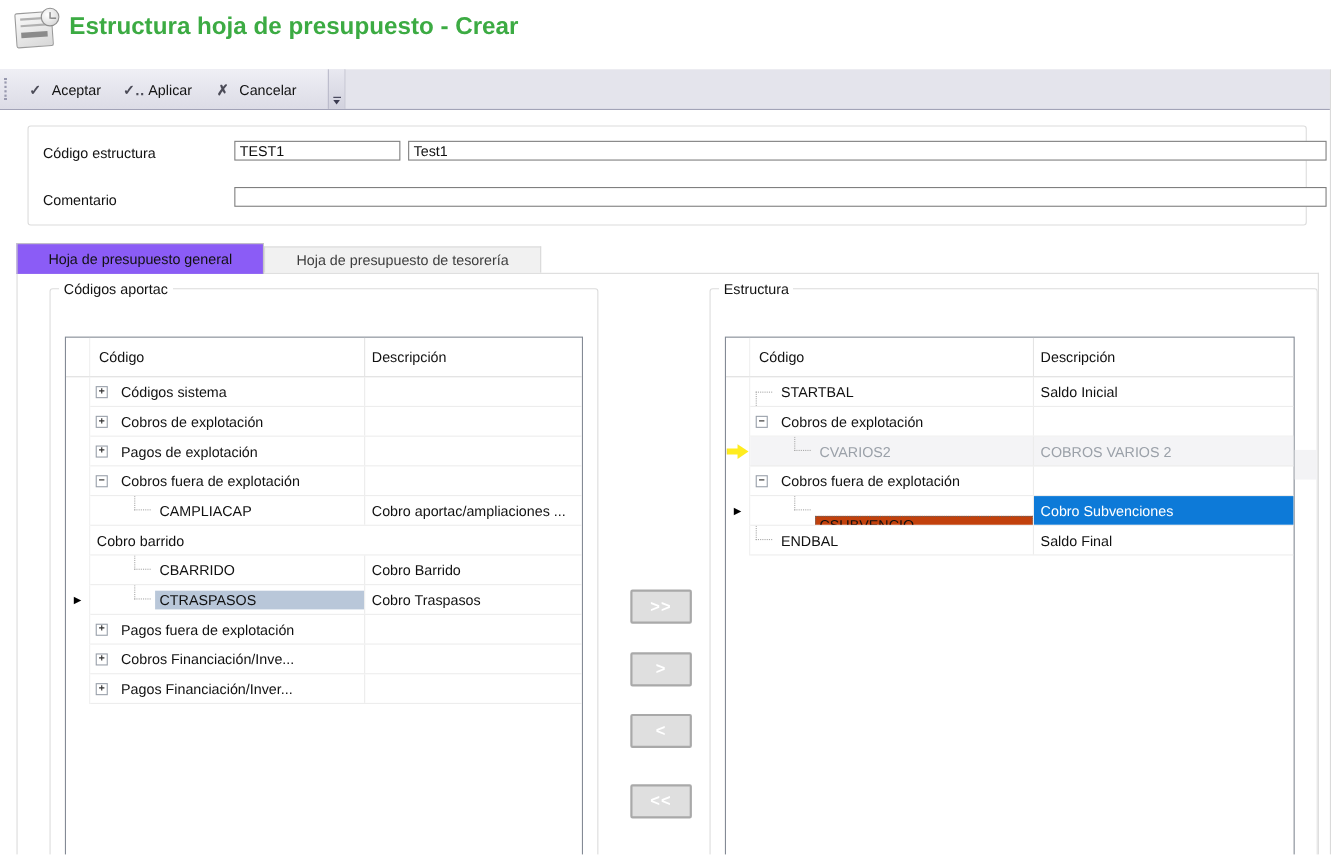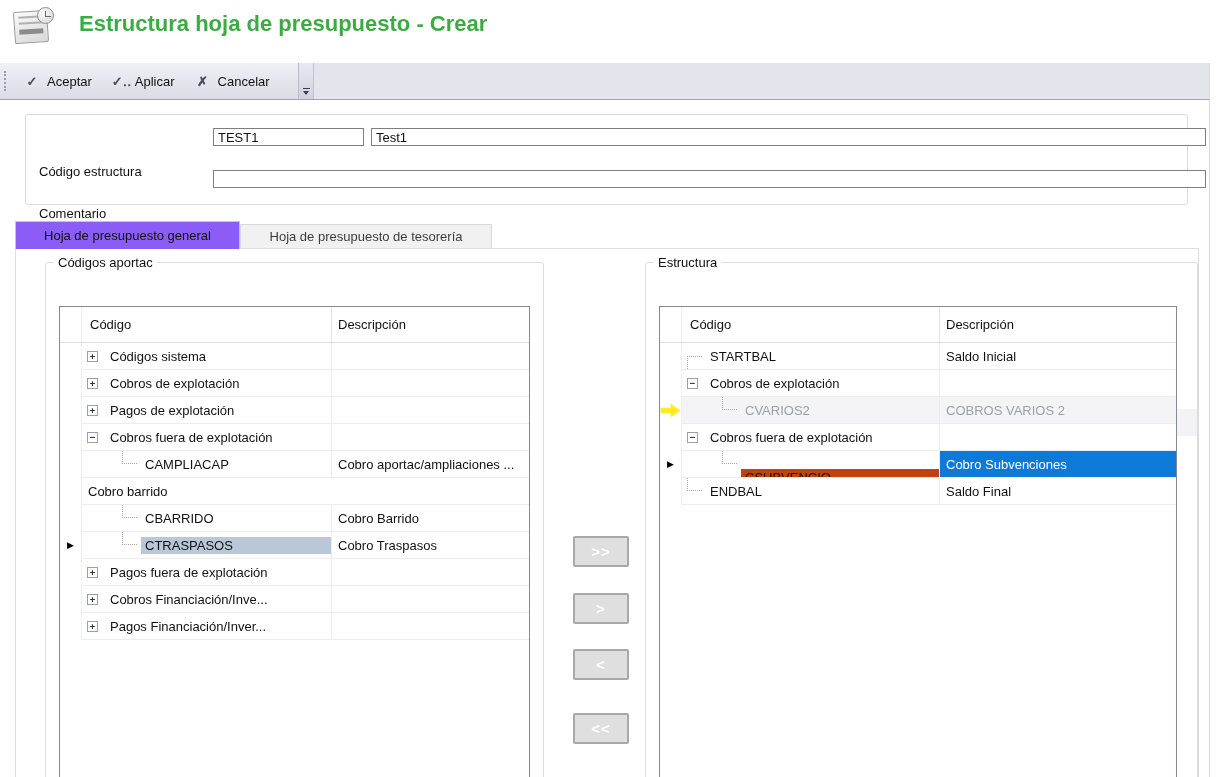--- a/index.html
+++ b/index.html
@@ -18,21 +18,21 @@
   .app-icon .page i { display:block; height:2px; background:#b0b0b0; margin:4px 4px 0 4px; }
   .app-icon .page i.dark { background:#8b8b8b; height:5px; margin-top:5px;}
   .app-icon .clock {
     position:absolute; right:2px; top:0; width:17px; height:17px; border-radius:50%;
     background: radial-gradient(circle at 35% 35%, #ffffff, #cfcfcf);
     border:1px solid #8e8e8e;
   }
   .app-icon .clock:before { content:""; position:absolute; left:7px; top:3px; width:1px; height:6px; background:#666; }
   .app-icon .clock:after  { content:""; position:absolute; left:8px; top:8px; width:5px; height:1px; background:#666; }
   .page-title {
-    position:absolute; left:79px; top:11px; font-size:22px; font-weight:bold;
+    position:absolute; left:63px; top:11px; font-size:22px; font-weight:bold;
     color: var(--title_green); letter-spacing: 0;
   }
   
   .toolbar {
     position:absolute; left:0; top:63px; width:1209px; height:37px;
     background: var(--toolbar_bg); border-bottom:1px solid #a2a3b7;
   }
   .tb-main {
     position:absolute; left:0; top:0; bottom:0; width:314px;
     background: linear-gradient(#efeff5,#dcdce6);
@@ -46,21 +46,21 @@
     border-left:1px solid #b9b9c9; background:linear-gradient(#e8e8f0,#d2d2de);
     display:flex; flex-direction:column; align-items:center; justify-content:flex-end; padding-bottom:4px;
   }
   .obar { width:7px; height:1px; background:#3b3b50; margin-bottom:2px; }
   .otri { width:0; height:0; border-left:3px solid transparent; border-right:3px solid transparent; border-top:4px solid #3b3b50; }
   
   .form-box {
     position:absolute; left:25px; top:114px; width:1163px; height:91px;
     border:1px solid #dcdcdc; border-radius:3px; background:#fff;
   }
-  .form-box label { position:absolute; color:#111;margin-top:32px; }
+  .form-box label { position:absolute; color:#111; }
   .lbl-code { left:13px; top:17px; }
   .lbl-comment { left:13px; top:59px; }
   .tbx { position:absolute; height:18px; border:1px solid #7f7f7f; background:#fff;
          font-family:"Liberation Sans",sans-serif; font-size:13px; padding:2px 4px; color:#111; }
   .in-code  { left:187px; top:13px; width:151px; }
   .in-name  { left:345px; top:13px; width:835px; }
   .in-comm  { left:187px; top:55px; width:993px; }
   
   .tab {
     position:absolute; display:flex; align-items:center; justify-content:center;

